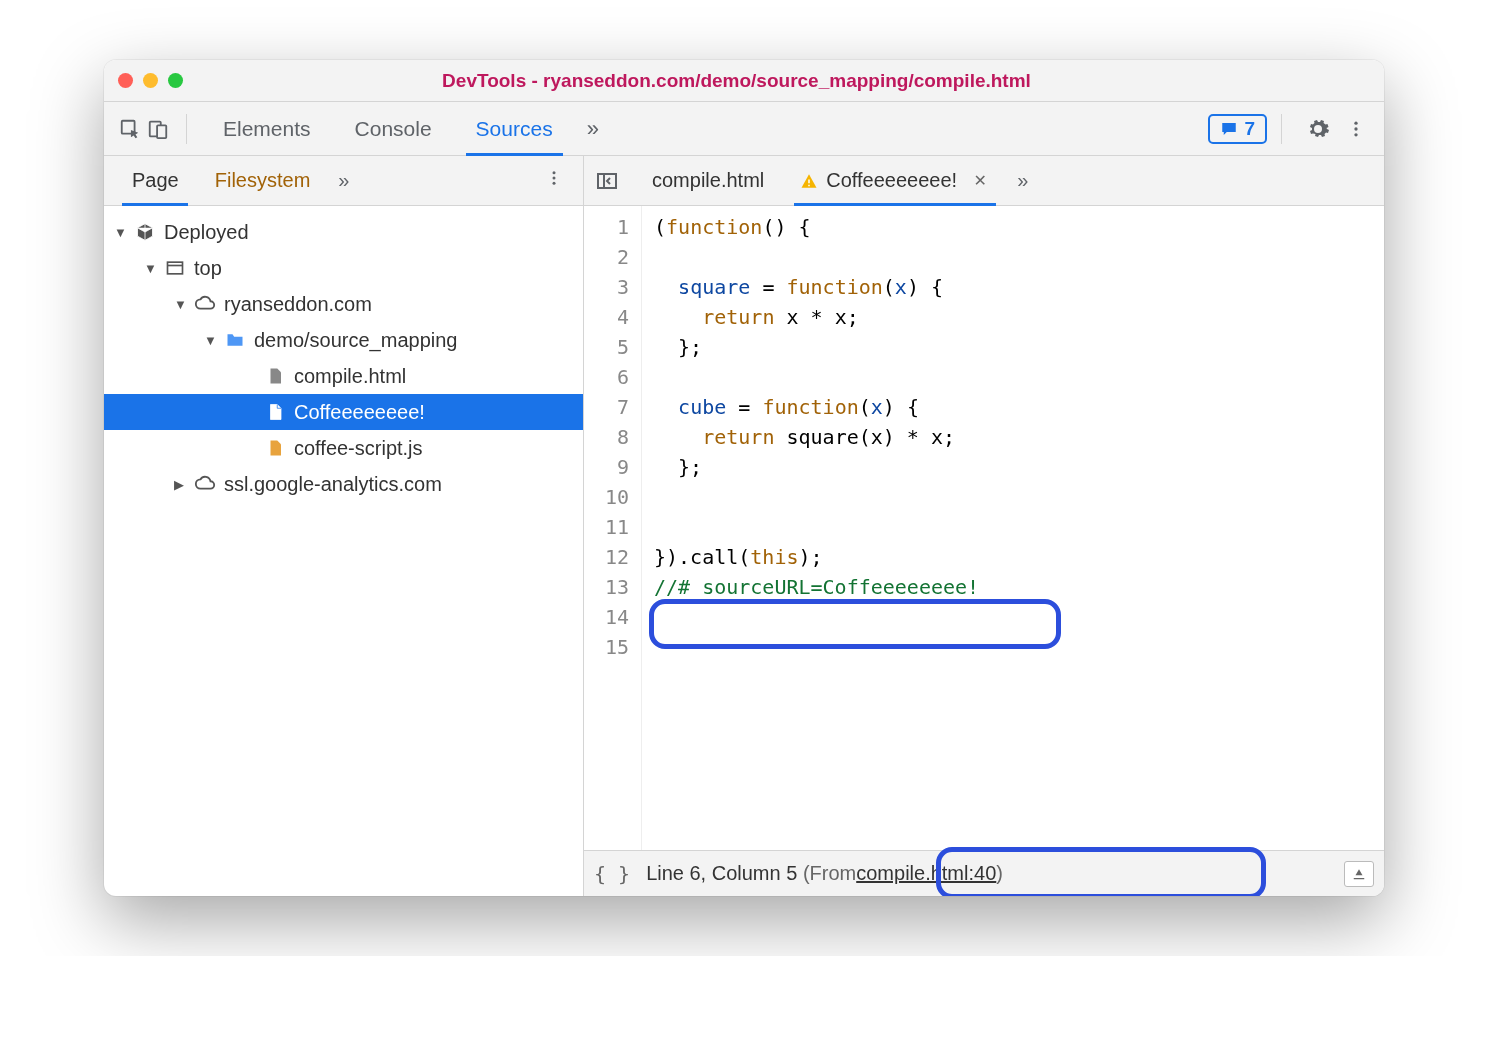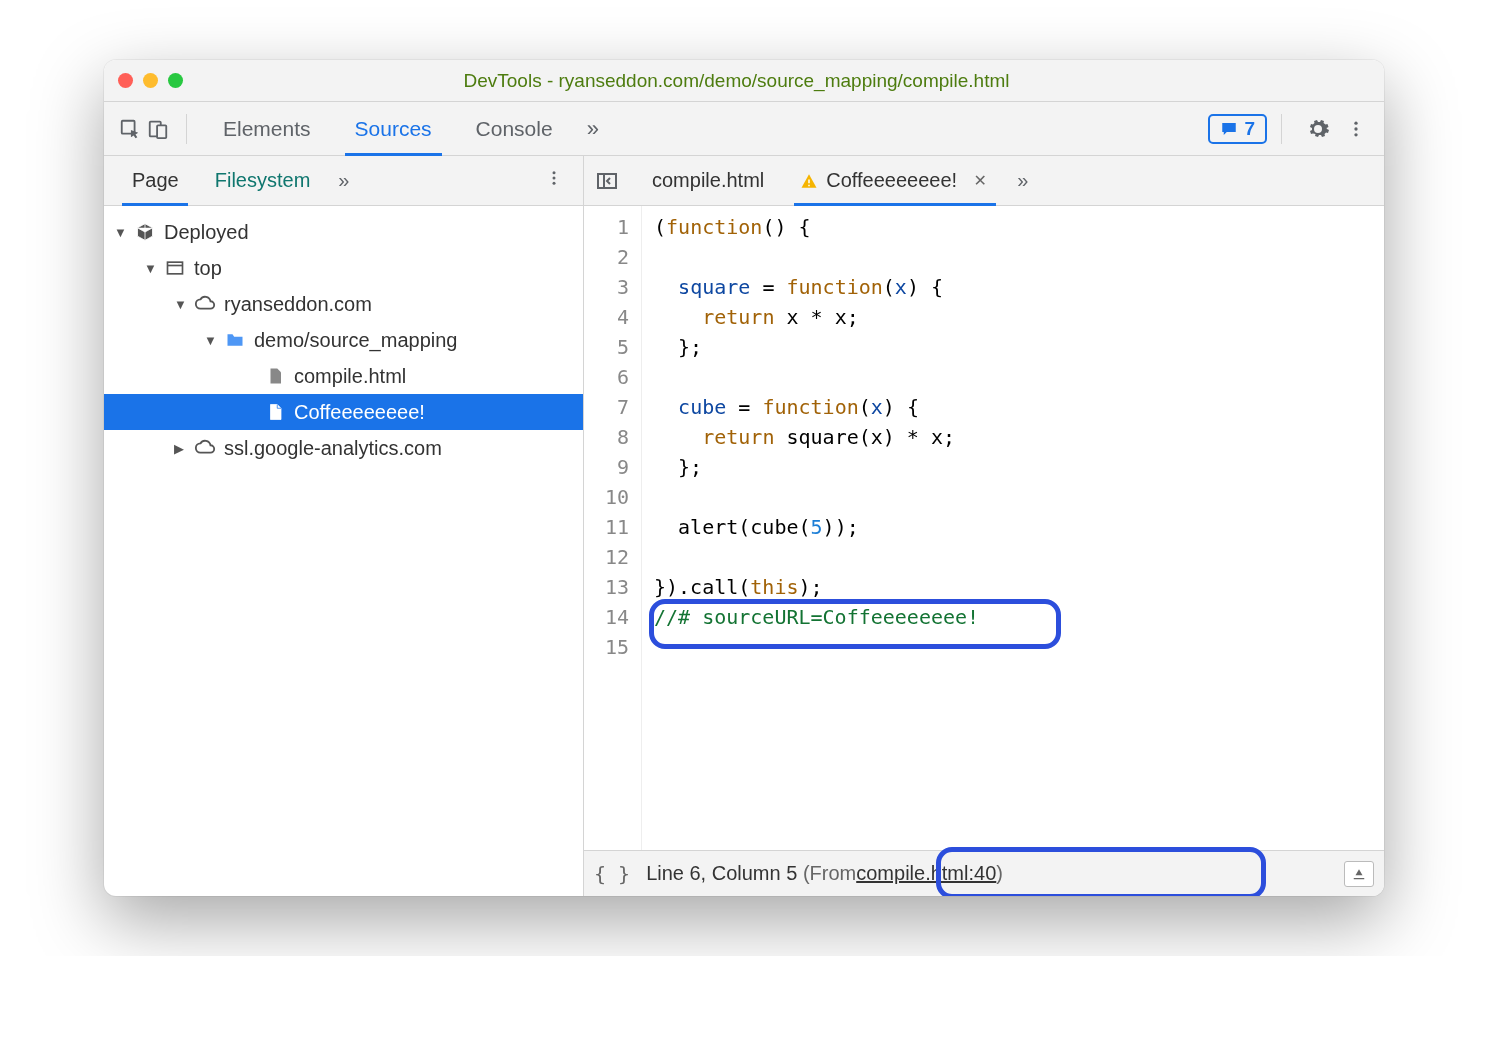--- a/index.html
+++ b/index.html
@@ -24,21 +24,21 @@
   display: flex;
   align-items: center;
   padding: 0 14px;
   position: relative;
 }
 .traffic { display: flex; gap: 10px; }
 .tl { width: 15px; height: 15px; border-radius: 50%; }
 .tl.red { background: #ff5f57; }
 .tl.yellow { background: #febc2e; }
 .tl.green { background: #28c840; }
-.title { position: absolute; left: 0; right: 15px; text-align: center; font-weight: 400; font-size: 19px; color: #4d7c0f; }
+.title { position: absolute; left: 0; right: 15px; text-align: center; font-weight: 700; font-size: 19px; color: #be185d; }
 
 .toolbar {
   height: 54px;
   border-bottom: 1px solid #d4d4d4;
   display: flex;
   align-items: center;
   padding: 0 12px;
   background: #f3f3f3;
 }
 .tb-icon { width: 28px; height: 28px; display: flex; align-items: center; justify-content: center; color: #5f6368; cursor: pointer; }
@@ -48,21 +48,21 @@
 .tab.active { color: #1a73e8; }
 .tab.active::after { content: ""; position: absolute; bottom: -1px; left: 10%; right: 10%; height: 3px; background: #1a73e8; }
 .tb-chev { padding: 0 12px; color: #5f6368; font-size: 22px; cursor: pointer; }
 .tb-right { margin-left: auto; display: flex; align-items: center; gap: 0; }
 .badge { display: flex; align-items: center; gap: 6px; border: 2px solid #1a73e8; color: #1a73e8; padding: 2px 10px; border-radius: 5px; font-size: 19px; font-weight: 600; cursor: pointer; }
 .gear, .kebab { width: 32px; height: 32px; display: flex; align-items: center; justify-content: center; color: #5f6368; cursor: pointer; margin-left: 6px; }
 
 .main { display: flex; height: 740px; }
 .sidebar { width: 480px; border-right: 1px solid #d4d4d4; display: flex; flex-direction: column; justify-content: center; }
 .side-tabs { height: 50px; border-bottom: 1px solid #d4d4d4; display: flex; align-items: center; padding: 0 10px; background: #f3f3f3; }
-.side-tab { padding: 0 18px; height: 100%; display: flex; align-items: center; font-size: 20px; color: #0f766e; cursor: pointer; position: relative; }
+.side-tab { padding: 0 18px; height: 100%; display: flex; align-items: center; font-size: 20px; color: #a16207; cursor: pointer; position: relative; }
 .side-tab.active { color: #333; }
 .side-tab.active::after { content: ""; position: absolute; bottom: -1px; left: 10%; right: 10%; height: 3px; background: #1a73e8; }
 .side-chev { color: #5f6368; font-size: 20px; padding: 0 10px; cursor: pointer; }
 .side-kebab { margin-left: auto; color: #5f6368; cursor: pointer; padding: 0 10px; font-size: 18px; }
 
 .tree { padding: 8px 0; font-size: 20px; color: #333; overflow: auto; flex: 1; }
 .node { display: flex; align-items: center; height: 36px; cursor: pointer; white-space: nowrap; }
 .node .arrow { width: 14px; font-size: 13px; color: #555; margin-right: 6px; }
 .node .ico { width: 22px; height: 22px; margin-right: 8px; display: flex; align-items: center; justify-content: center; }
 .node.selected { background: #1a73e8; color: #fff; }
@@ -123,22 +123,22 @@
     </div>
     <div class="tb-icon">
       <svg width="22" height="22" viewBox="0 0 24 24" fill="none" stroke="currentColor" stroke-width="2">
           <rect x="3" y="4" width="12" height="16" rx="1"></rect>
           <rect x="11" y="8" width="10" height="14" rx="1" fill="#f3f3f3"></rect>
         </svg>
     </div>
     <div class="tb-sep"></div>
     <div class="tab-strip">
       <div class="tab">Elements</div>
+      <div class="tab">Console</div>
       <div class="tab active">Sources</div>
-      <div class="tab">Console</div>
     </div>
     <div class="tb-chev">»</div>
     <div class="tb-right">
       <div class="badge">
         <svg width="18" height="18" viewBox="0 0 24 24" fill="#1a73e8">
             <path d="M3 4h18v12H9l-4 4v-4H3z"></path>
           </svg>
         <span>7</span>
       </div>
       <div class="tb-sep"></div>
@@ -221,20 +221,29 @@
         </div>
         <div class="node pad4 selected">
           <span class="arrow"></span>
           <span class="ico">
               <svg width="18" height="20" viewBox="0 0 24 24" fill="#fff">
                 <path d="M6 2h9l5 5v15H6z"></path>
                 <path d="M15 2v5h5" fill="none" stroke="#1a73e8" stroke-width="1"></path>
               </svg>
             </span>
           <span>Coffeeeeeeee!</span>
+        </div>
+        <div class="node pad4">
+          <span class="arrow"></span>
+          <span class="ico">
+              <svg width="18" height="20" viewBox="0 0 24 24" fill="#e8a33d">
+                <path d="M6 2h9l5 5v15H6z"></path>
+              </svg>
+            </span>
+          <span>coffee-script.js</span>
         </div>
         <div class="node pad2">
           <span class="arrow">▶</span>
           <span class="ico">
               <svg width="22" height="22" viewBox="0 0 24 24" fill="none" stroke="#555" stroke-width="2">
                 <path d="M7 17a5 5 0 010-10 6 6 0 0111 2 4 4 0 010 8z"></path>
               </svg>
             </span>
           <span>ssl.google-analytics.com</span>
         </div>
@@ -287,21 +296,20 @@
           <div><span>(</span><span class="k-key">function</span><span>()&nbsp;{</span></div>
           <div>&nbsp;</div>
           <div><span>&nbsp;&nbsp;</span><span class="k-var">square</span><span>&nbsp;=&nbsp;</span><span class="k-key">function</span><span>(</span><span class="k-var">x</span><span>)&nbsp;{</span></div>
           <div><span>&nbsp;&nbsp;&nbsp;&nbsp;</span><span class="k-key">return</span><span>&nbsp;x&nbsp;*&nbsp;x;</span></div>
           <div><span>&nbsp;&nbsp;};</span></div>
           <div>&nbsp;</div>
           <div><span>&nbsp;&nbsp;</span><span class="k-var">cube</span><span>&nbsp;=&nbsp;</span><span class="k-key">function</span><span>(</span><span class="k-var">x</span><span>)&nbsp;{</span></div>
           <div><span>&nbsp;&nbsp;&nbsp;&nbsp;</span><span class="k-key">return</span><span>&nbsp;square(x)&nbsp;*&nbsp;x;</span></div>
           <div><span>&nbsp;&nbsp;};</span></div>
           <div>&nbsp;</div>
-          <div><span>&nbsp;&nbsp;alert(cube(</span><span class="k-num">5</span><span>));</span></div>
           <div>&nbsp;</div>
           <div><span>}).call(</span><span class="k-key">this</span><span>);</span></div>
           <div><span class="k-cmt">//#&nbsp;sourceURL=Coffeeeeeeee!</span></div>
           <div class="annot a1"></div>
         </div>
       </div>
 
       <div class="statusbar">
         <span class="sb-braces">{ }</span>
         <span>Line 6, Column 5</span>

